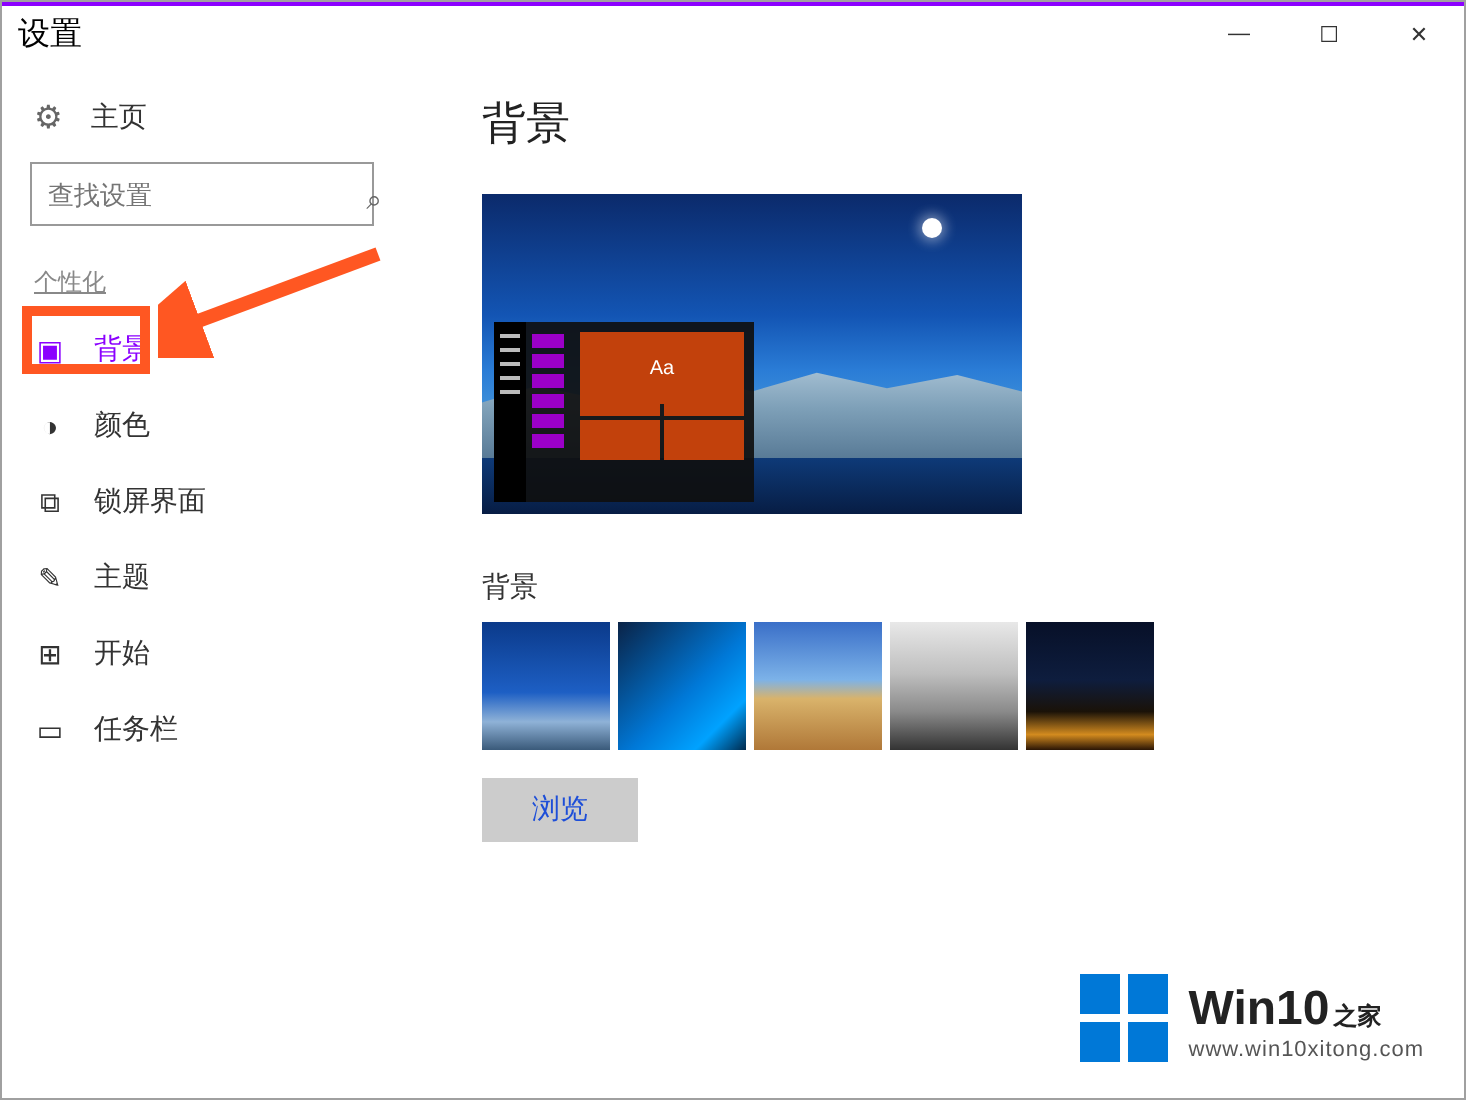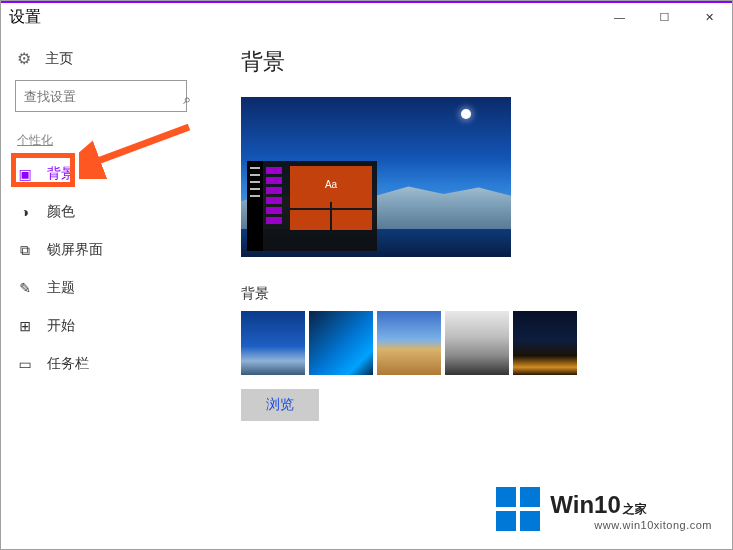--- a/index.html
+++ b/index.html
@@ -46,21 +46,21 @@
 .t4 { background: linear-gradient(180deg,#e8e8e8 0%,#bfbfbf 40%,#8a8a8a 70%,#333 100%); }
 .t5 { background: linear-gradient(180deg,#071028 0%,#0e1d3e 45%,#1a1208 70%,#d38b1f 88%,#2a1505 100%); }
 .browse-btn { width: 78px; height: 32px; background: #ccc; border: none; font-size: 14px; color: #1d4ed8; margin-bottom: 22px; }
 .fit-group { margin-bottom: 20px; }
 .watermark { position: absolute; right: 20px; bottom: 18px; display: flex; align-items: flex-end; gap: 10px; z-index: 60; }
 .wm-logo { display: grid; grid-template-columns: 20px 20px; grid-template-rows: 20px 20px; gap: 4px; }
 .wm-logo div { background: #0078d7; }
 .wm-text { display: flex; flex-direction: column; }
 .wm-title { font-size: 24px; font-weight: 700; color: #222; display: flex; align-items: baseline; }
 .wm-title .sub { font-size: 12px; margin-left: 2px; }
-.wm-url { font-size: 11px; color: #555; letter-spacing: 0.5px; margin-left: 44px; }
+.wm-url { font-size: 11px; color: #555; letter-spacing: 0.5px; }
 </style>
 </head>
 <body>
 
 <div class="titlebar">
   <span>设置</span>
   <div class="win-controls">
     <div class="win-btn">
         <span>—</span>
       </div>

